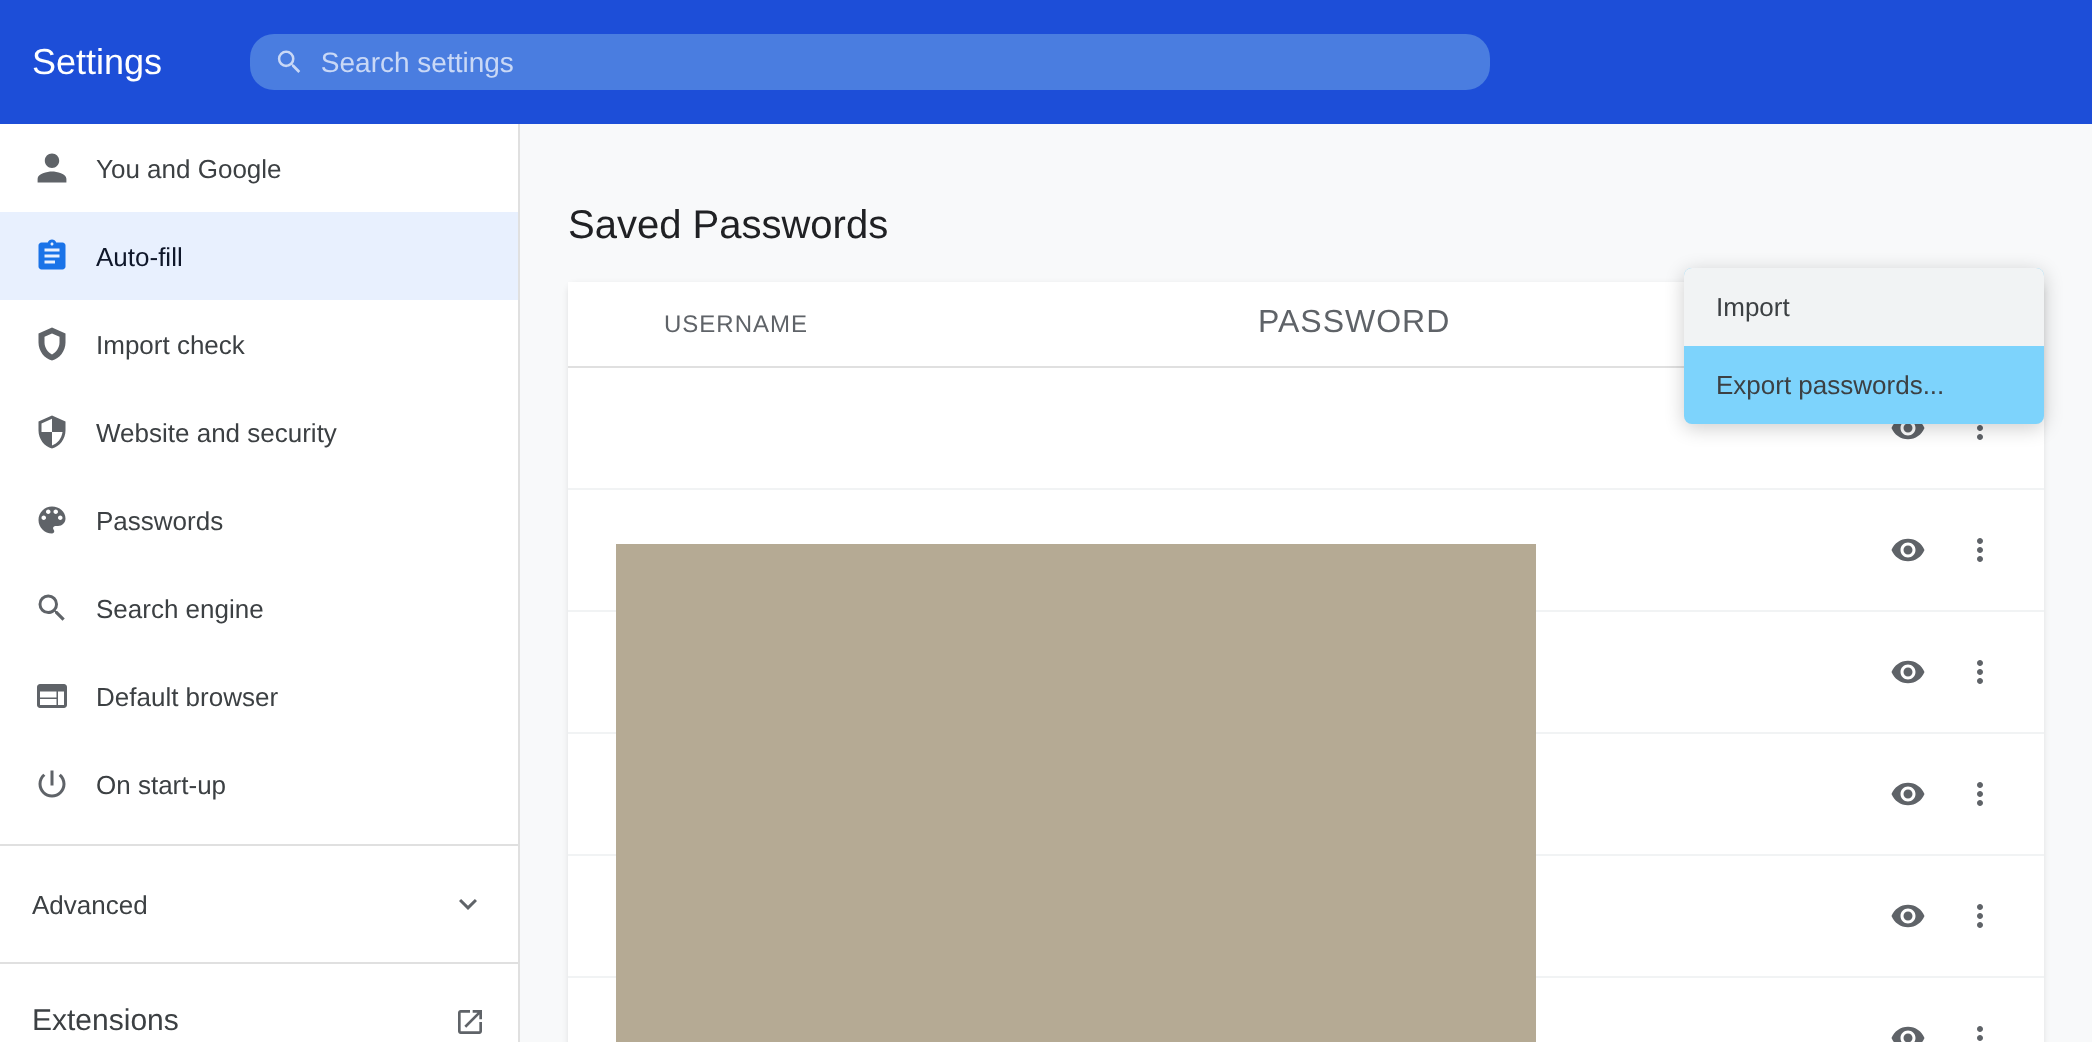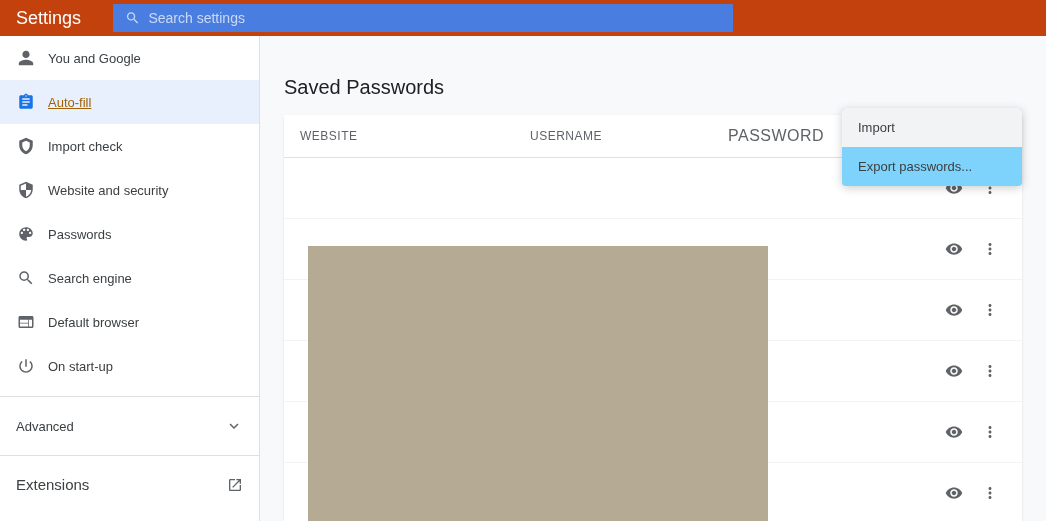--- a/index.html
+++ b/index.html
@@ -1,38 +1,38 @@
 <!DOCTYPE html>
 <html><head>
   <meta charset="utf-8">
   <style>
     * { margin: 0; padding: 0; box-sizing: border-box; }
     body { font-family: 'Segoe UI', Arial, sans-serif; background: #f1f3f4; width: 1046px; height: 521px; overflow: hidden; display: flex; flex-direction: column; }
 
     
     .header {
-      background: #c2410c;
-      height: 36px;
+      background: #1d4ed8;
+      height: 62px;
       display: flex;
       align-items: center;
       padding: 0 16px;
-      gap: 16px;
+      gap: 28px;
       flex-shrink: 0;
     }
     .header-title {
       color: white;
       font-size: 18px;
       font-weight: 500;
       margin-right: 16px;
     }
     .search-bar {
       display: flex;
       align-items: center;
       background: #4a7de0;
-      border-radius: 1px;
+      border-radius: 12px;
       padding: 6px 12px;
       gap: 8px;
       flex: 1;
       max-width: 620px;
     }
     .search-bar input {
       background: transparent;
       border: none;
       outline: none;
       color: rgba(255,255,255,0.9);
@@ -63,21 +63,21 @@
       padding: 12px 16px;
       cursor: pointer;
       font-size: 13px;
       color: #3c4043;
       position: relative;
     }
     .sidebar-item.active {
       background: #e8f0fe;
       color: #1a73e8;
     }
-    .sidebar-item.active .sidebar-item-label { color: #a16207; font-weight: 500; text-decoration: underline; }
+    .sidebar-item.active .sidebar-item-label { color: #0f172a; font-weight: 500; }
     .sidebar-item .icon {
       width: 20px;
       height: 20px;
       display: flex;
       align-items: center;
       justify-content: center;
       flex-shrink: 0;
       color: #5f6368;
       font-size: 16px;
     }
@@ -315,21 +315,20 @@
 
   </nav>
 
   <div class="content">
 
     <h2 class="content-title">Saved Passwords</h2>
 
     <div style="background:#fff; border-radius:4px; box-shadow:0 1px 3px rgba(0,0,0,0.1); position:relative;">
 
       <div class="table-header">
-        <div class="col-website">Website</div>
         <div class="col-username">Username</div>
         <div class="col-password">Password</div>
         <div class="col-actions"></div>
       </div>
 
       <div style="position:relative;">
         <div class="blurred-area"></div>
 
         <div class="table-body">
           <div class="table-row">

